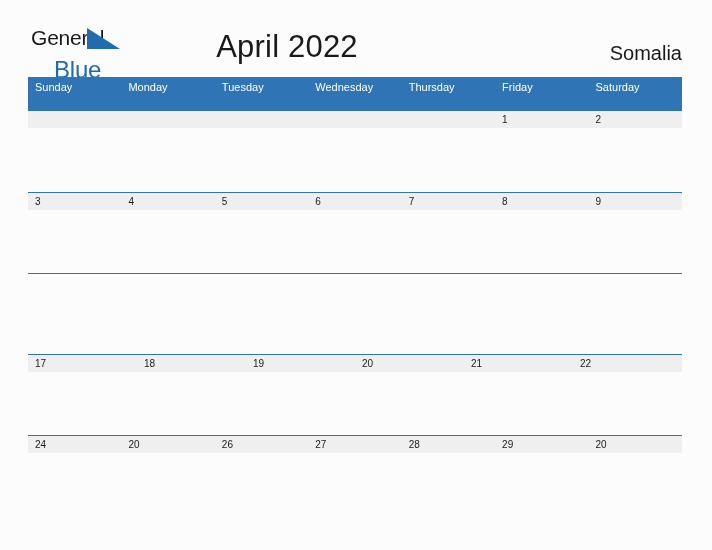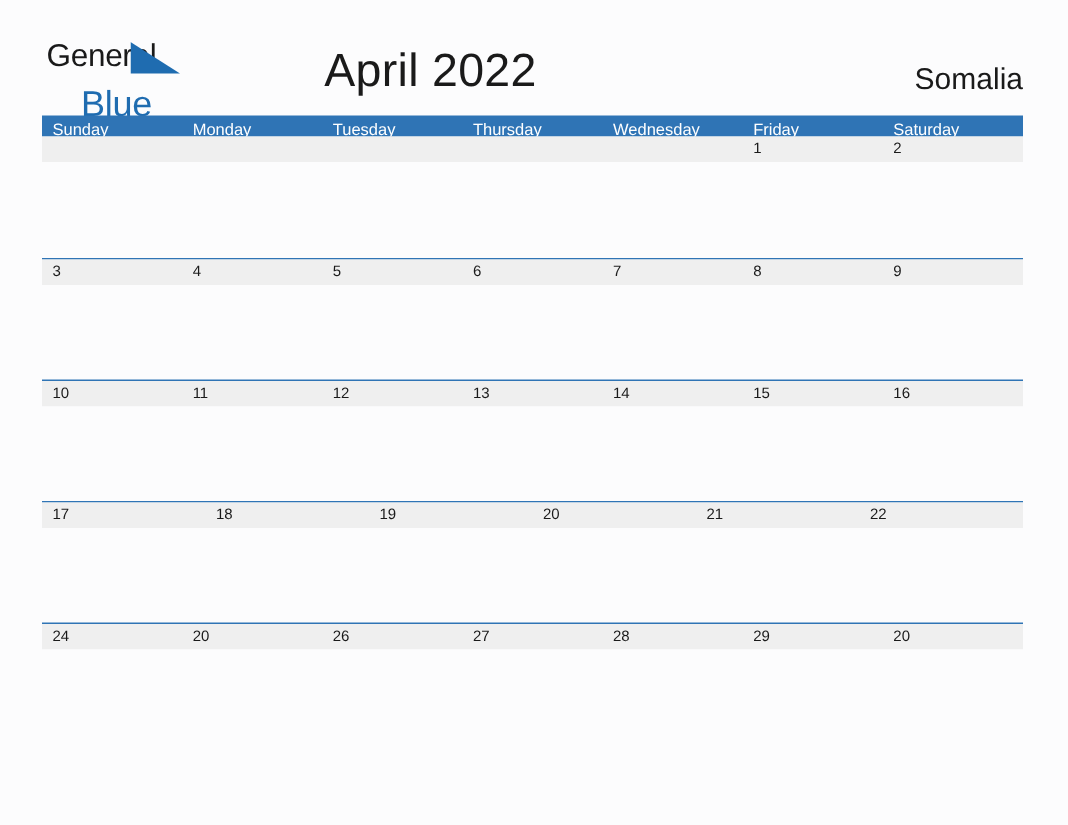--- a/index.html
+++ b/index.html
@@ -94,21 +94,21 @@
   .calendar {
     position: absolute;
     left: 28px;
     top: 77px;
     width: 654px;
   }
 
   .weekday-row {
     display: flex;
     width: 100%;
-    height: 14px;
+    height: 34px;
     background: #2f74b5;
   }
   .weekday-cell {
     flex: 1 1 0;
     box-sizing: border-box;
     padding-left: 7px;
     font-size: 11px;
     line-height: 20px;
     color: #ffffff;
     font-family: "Liberation Sans", sans-serif;
@@ -171,22 +171,22 @@
 
     <div class="region-label">Somalia</div>
   </div>
 
   <div class="calendar">
 
     <div class="weekday-row">
       <div class="weekday-cell">Sunday</div>
       <div class="weekday-cell">Monday</div>
       <div class="weekday-cell">Tuesday</div>
+      <div class="weekday-cell">Wednesday</div>
       <div class="weekday-cell">Thursday</div>
-      <div class="weekday-cell">Wednesday</div>
       <div class="weekday-cell">Friday</div>
       <div class="weekday-cell">Saturday</div>
     </div>
 
     <div class="week-row">
       <div class="day-band">
         <div class="day-cell"></div>
         <div class="day-cell"></div>
         <div class="day-cell"></div>
         <div class="day-cell"></div>
@@ -204,29 +204,20 @@
         <div class="day-cell">5</div>
         <div class="day-cell">6</div>
         <div class="day-cell">7</div>
         <div class="day-cell">8</div>
         <div class="day-cell">9</div>
       </div>
       <div class="day-body"></div>
     </div>
 
     <div class="week-row">
-      <div class="day-band">
-        <div class="day-cell">10</div>
-        <div class="day-cell">11</div>
-        <div class="day-cell">12</div>
-        <div class="day-cell">13</div>
-        <div class="day-cell">14</div>
-        <div class="day-cell">15</div>
-        <div class="day-cell">16</div>
-      </div>
       <div class="day-body"></div>
     </div>
 
     <div class="week-row">
       <div class="day-band">
         <div class="day-cell">17</div>
         <div class="day-cell">18</div>
         <div class="day-cell">19</div>
         <div class="day-cell">20</div>
         <div class="day-cell">21</div>

